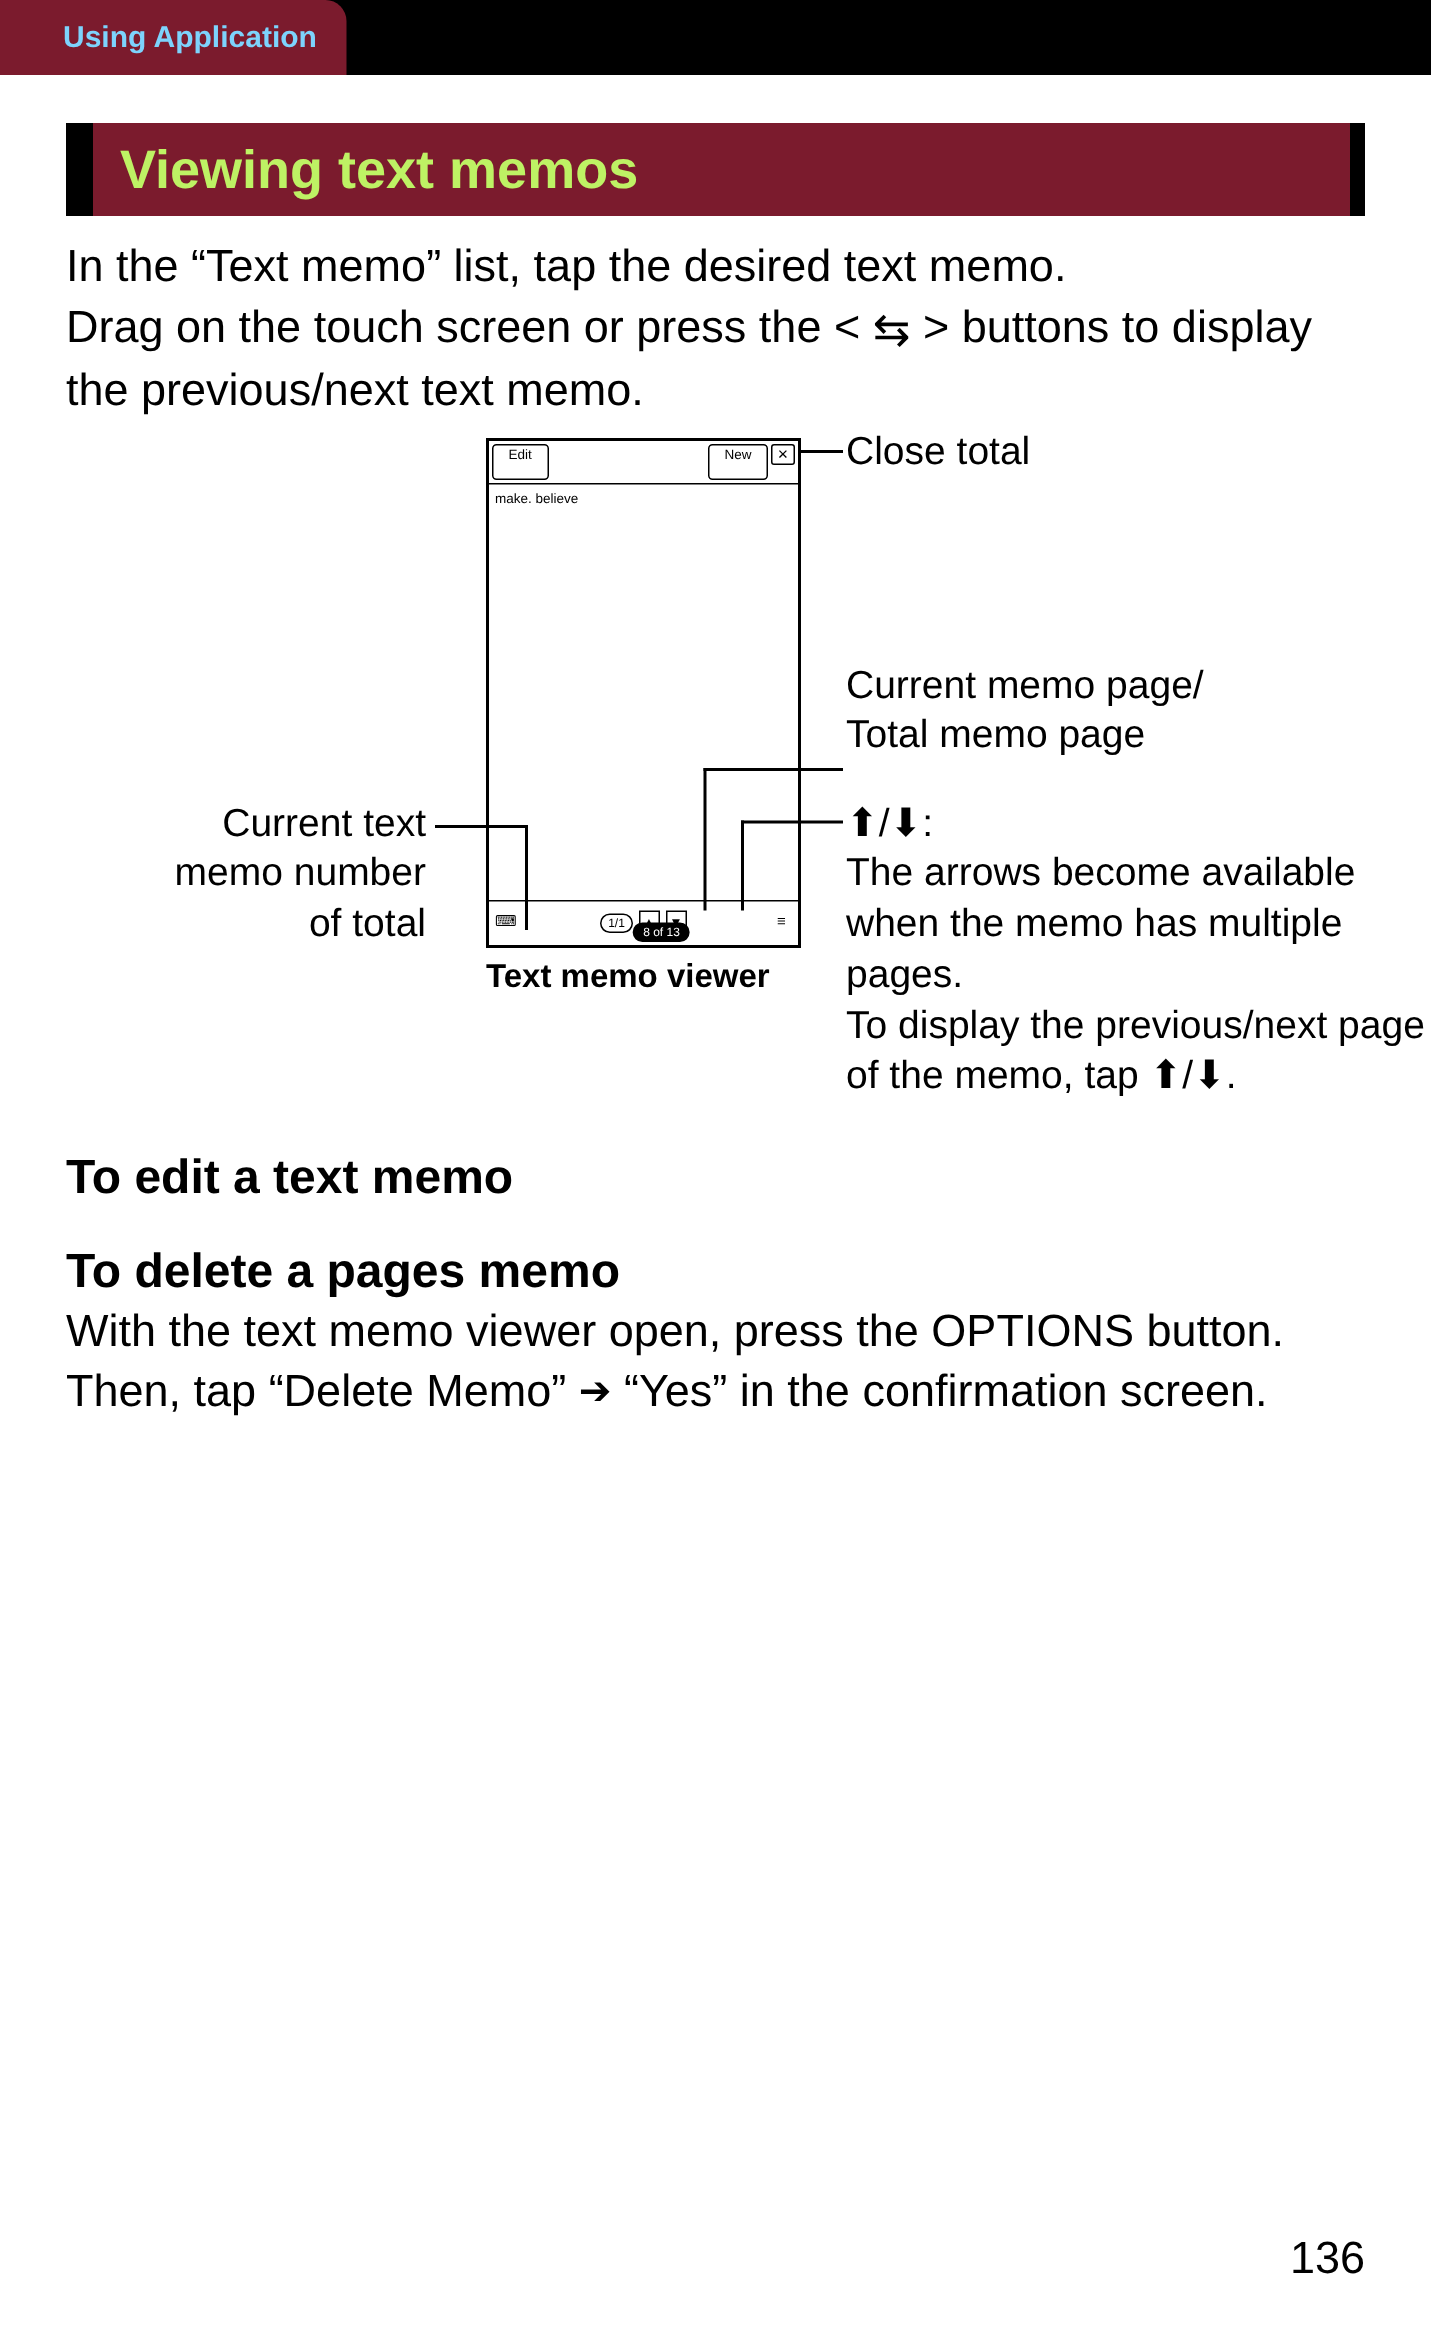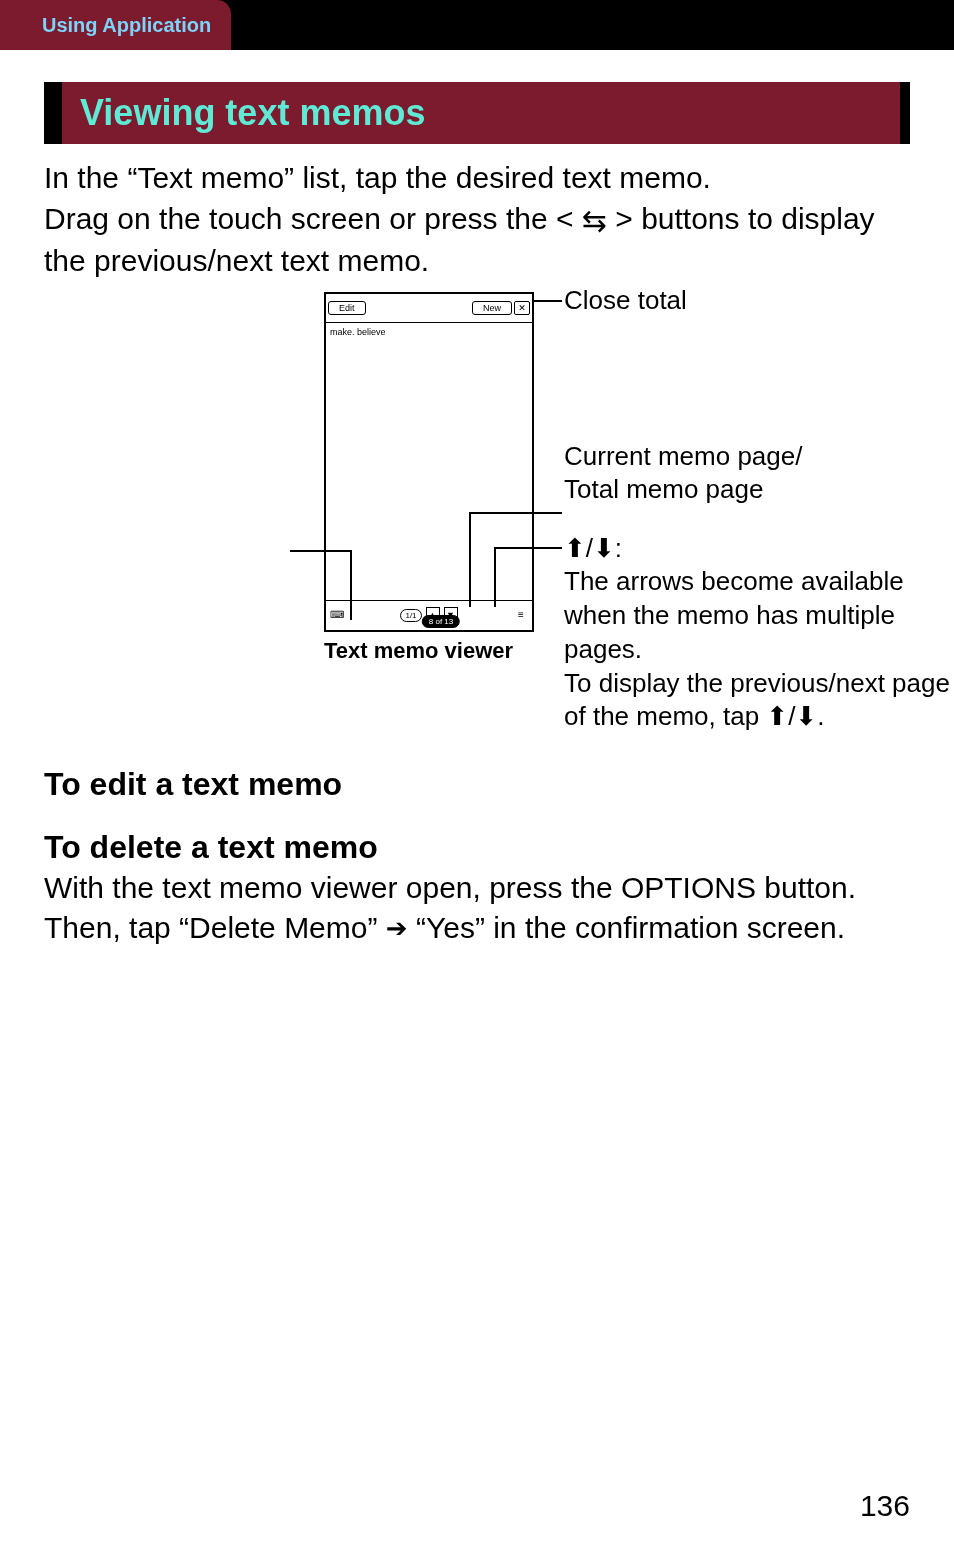--- a/index.html
+++ b/index.html
@@ -33,21 +33,21 @@
     border-top-right-radius: 14px;
     border-bottom-right-radius: 0;
     display: flex;
     align-items: center;
   }
   .content {
     padding: 32px 44px 0 44px;
   }
   .section-title-bar {
     background: #7b1b2d;
-    color: #5eead4;
+    color: #bef264;
     font-weight: bold;
     font-size: 36px;
     padding: 10px 18px;
     margin-bottom: 14px;
     border-left: 18px solid #000;
     border-right: 10px solid #000;
   }
   .intro {
     font-size: 30px;
     line-height: 1.35;
@@ -68,21 +68,20 @@
     left: 280px;
     top: 10px;
     width: 210px;
     height: 340px;
     border: 2px solid #000;
     background: #fff;
     box-sizing: border-box;
   }
   .viewer-top {
     display: flex;
-    align-items: center;
     padding: 2px 2px;
     border-bottom: 1px solid #000;
     height: 29px;
     box-sizing: border-box;
   }
   .viewer-btn {
     border: 1px solid #000;
     border-radius: 3px;
     font-size: 9px;
     padding: 0px 10px;
@@ -263,31 +262,36 @@
       <div class="leader" style="left:425px; top:230px; width:93px; height:2px;"></div>
 
       <div class="callout" style="left:520px; top:250px; width:390px;">
         <span>⬆</span><span>/</span><span>⬇</span><span>:</span><br>
         <span style="white-space:pre-line;">The arrows become available when the memo has multiple pages.
 To display the previous/next page of the memo, tap </span><span>⬆</span><span>/</span><span>⬇</span><span>.</span>
       </div>
       <div class="leader" style="left:450px; top:265px; width:2px; height:60px;"></div>
       <div class="leader" style="left:450px; top:265px; width:68px; height:2px;"></div>
 
+      <div class="callout left" style="left:40px; top:250px; width:200px;">
+        <span style="white-space:pre-line;">Current text
+memo number
+of total</span>
+      </div>
       <div class="leader" style="left:246px; top:268px; width:60px; height:2px;"></div>
       <div class="leader" style="left:306px; top:268px; width:2px; height:70px;"></div>
 
     </div>
 
     <div class="sub-section">
       <div class="sub-title">To edit a text memo</div>
     </div>
 
     <div class="sub-section">
-      <div class="sub-title">To delete a text memo</div>
+      <div class="sub-title">To delete a pages memo</div>
       <div class="sub-body">
         <span>With the text memo viewer open, press the OPTIONS button. Then, tap “Delete Memo” </span><span class="arrow-inline">➔</span><span> “Yes” in the confirmation screen.</span>
       </div>
     </div>
 
 
   </div>
 
   <div class="page-num">136</div>
 

